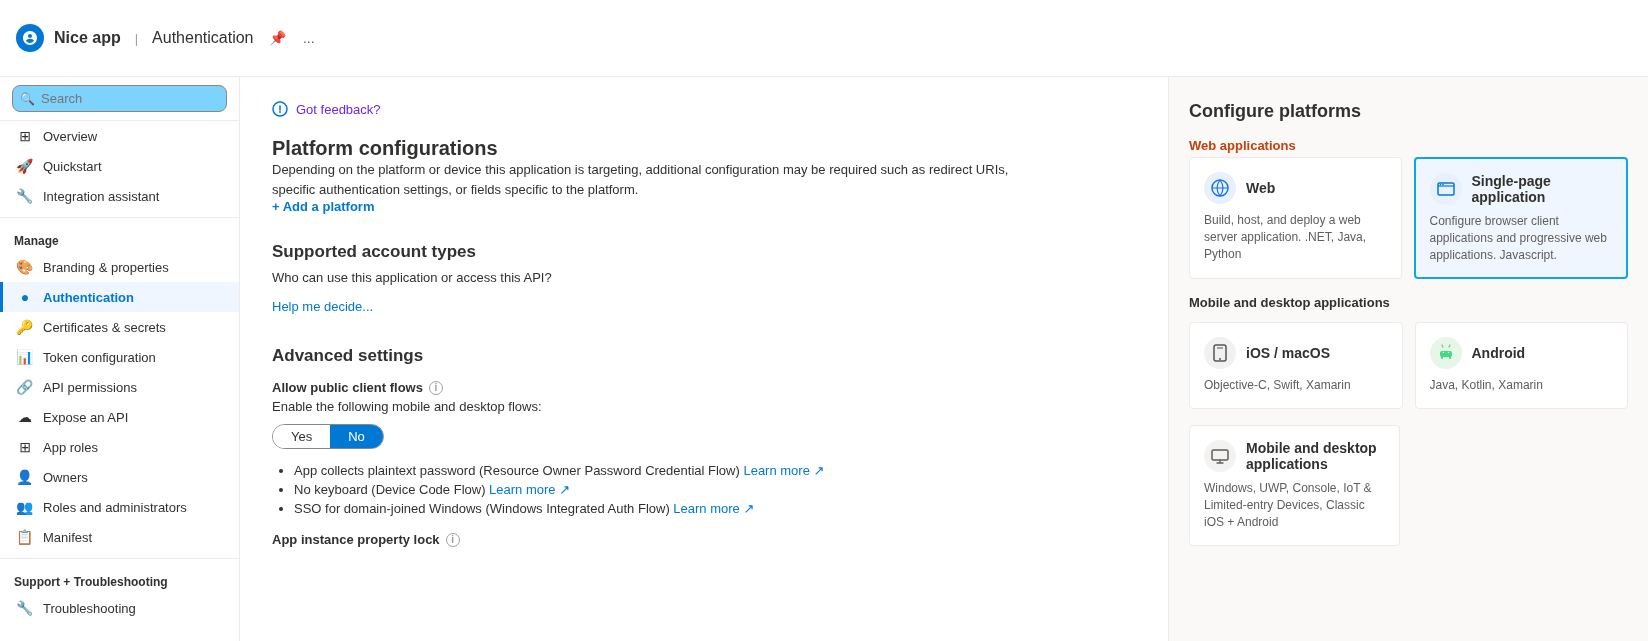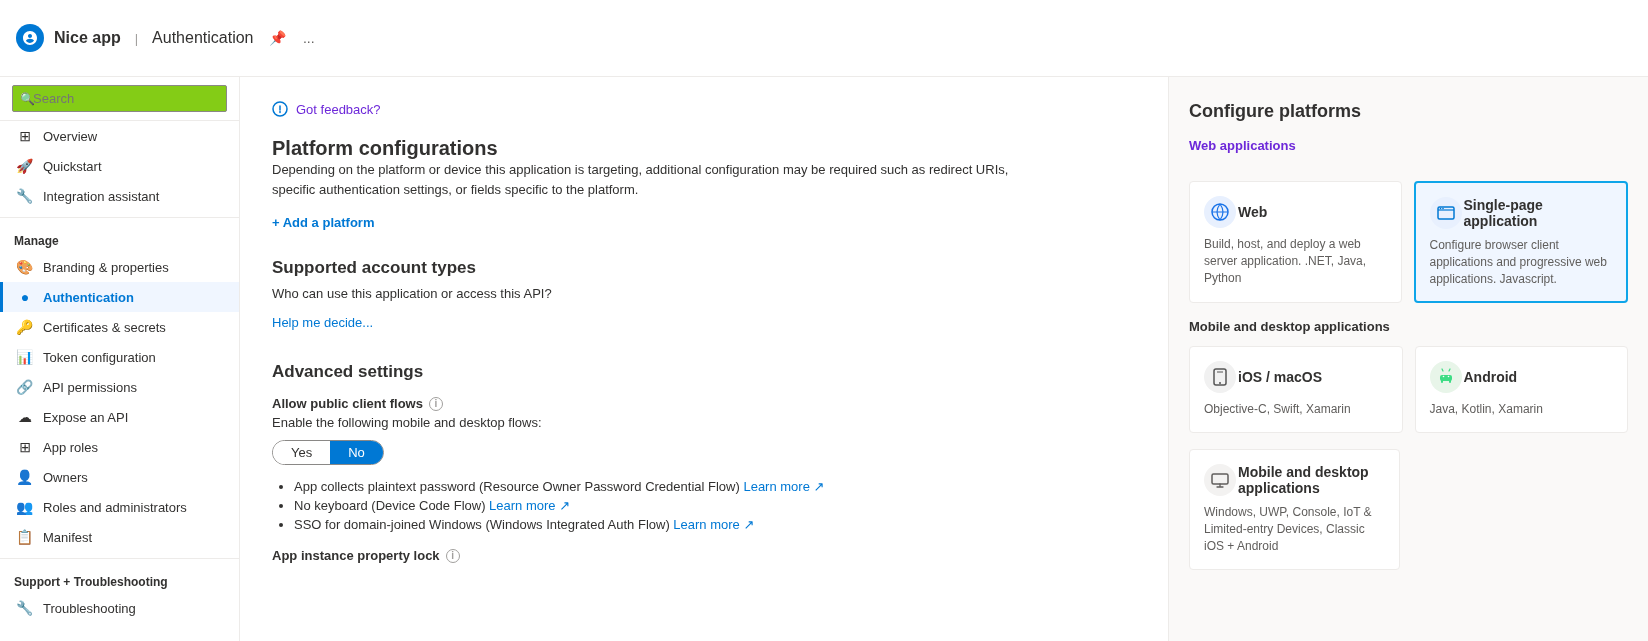--- a/index.html
+++ b/index.html
@@ -38,26 +38,26 @@
       overflow-y: auto;
       flex-shrink: 0;
     }
     .sidebar-search {
       padding: 8px 12px;
       border-bottom: 1px solid #edebe9;
     }
     .sidebar-search input {
       width: 100%;
       border: 1px solid #8a8886;
-      border-radius: 2px;
-      padding: 5px 8px 5px 20px;
+      border-radius: 8px;
+      padding: 5px 8px 5px 28px;
       font-size: 13px;
       color: #323130;
       outline: none;
-      background: #84cc16;
+      background: #7dd3fc;
     }
     .search-wrap { position: relative; }
     .search-icon-s {
       position: absolute;
       left: 8px;
       top: 50%;
       transform: translateY(-50%);
       color: #605e5c;
       font-size: 12px;
     }
@@ -101,21 +101,20 @@
 
     .section-title {
       font-size: 20px;
       font-weight: 600;
       color: #323130;
       margin-bottom: 0;
     }
     .section-desc {
       font-size: 13px;
       color: #323130;
-      margin-bottom: 16px;
       line-height: 1.5;
       max-width: 760px;
     }
 
     .add-platform-btn {
       display: flex;
       align-items: center;
       gap: 6px;
       color: #0078d4;
       font-size: 13px;
@@ -212,21 +211,21 @@
     
     .right-panel {
       width: 480px;
       background: #faf9f8;
       border-left: 1px solid #edebe9;
       overflow-y: auto;
       padding: 24px 20px;
       flex-shrink: 0;
     }
     .panel-title { font-size: 18px; font-weight: 600; margin-bottom: 16px; color: #323130; }
-    .platform-section-label { font-size: 13px; font-weight: 600; color: #6d28d9; margin-bottom: 28px; }
+    .platform-section-label { font-size: 13px; font-weight: 600; color: #c2410c; margin-bottom: 4px; }
 
     .platform-cards-row {
       display: flex;
       gap: 12px;
       margin-bottom: 16px;
     }
     .platform-card {
       border: 1px solid #edebe9;
       border-radius: 4px;
       padding: 14px;
@@ -235,21 +234,21 @@
       flex: 1;
       min-width: 0;
     }
     .platform-card.selected {
       border: 2px solid #0ea5e9;
       background: #f0f6ff;
     }
     .platform-card-header {
       display: flex;
       align-items: center;
-      gap: 2px;
+      gap: 10px;
       margin-bottom: 8px;
     }
     .platform-card-icon {
       width: 32px; height: 32px;
       border-radius: 50%;
       background: #e0e0e0;
       display: flex; align-items: center; justify-content: center;
       font-size: 16px;
       flex-shrink: 0;
     }

